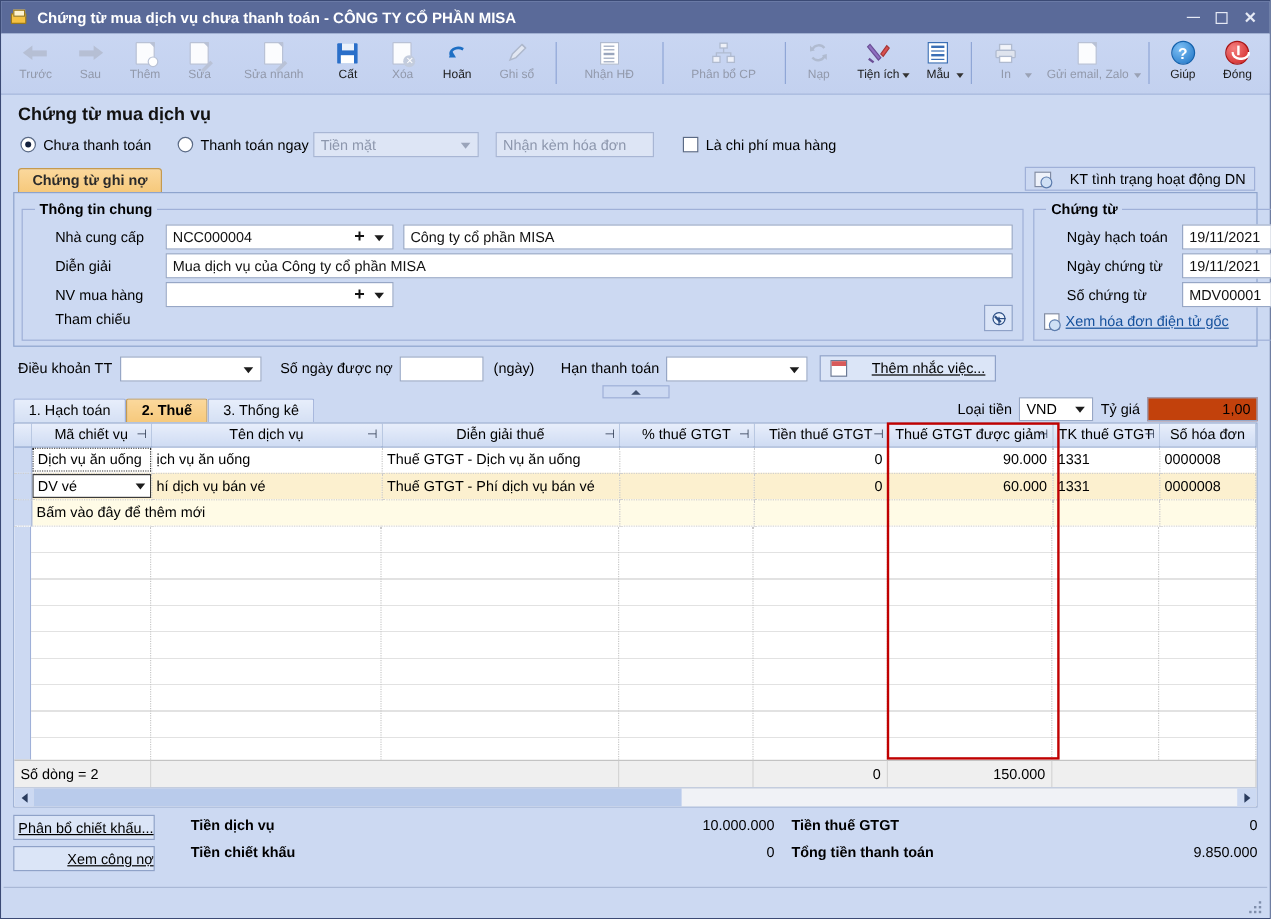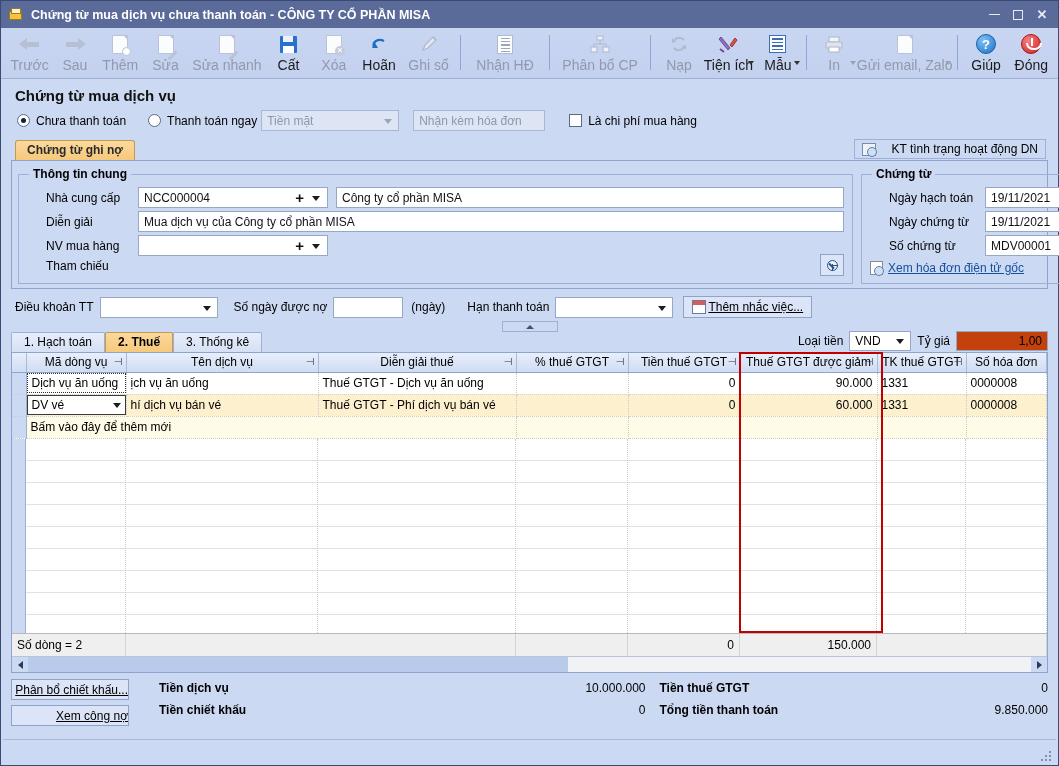--- a/index.html
+++ b/index.html
@@ -71,21 +71,21 @@
     align-items: center; justify-content: flex-start;
     padding-top: 3px;
     position: relative;
     cursor: default;
   }
   .tb-item.w2 { width: 58px; }
   .tb-item.w3 { width: 84px; }
   .tb-item.w4 { width: 98px; }
   .tb-ico { height: 24px; display:flex; align-items:center; justify-content:center; }
   .tb-lbl {
-    font-size: 14px; margin-top: 1px; white-space: nowrap;
+    font-size: 10px; margin-top: 1px; white-space: nowrap;
     color: #1b1b1b;
   }
   .tb-lbl.dim { color: #9299ab; }
   .tb-sep {
     width: 1px; margin: 6px 5px 8px 5px;
     background: #8fa6d6;
     align-self: stretch;
   }
   .tb-caret {
     position: absolute; right: 1px; bottom: 13px;
@@ -353,21 +353,21 @@
     background: #fff; position: relative;
   }
   .sel-empty .car {
     position:absolute; right:6px; top:8px;
     border-left:4.5px solid transparent; border-right:4.5px solid transparent;
     border-top:5px solid #1c1c1c;
   }
   .in-empty { width: 70px; height: 21px; border: 1px solid #97a7c6; background:#fff; }
   .btn-remind {
     height: 22px; border: 1px solid #8fa2c8; background: #dbe5f7;
-    display: flex; align-items: center; gap: 2px; padding: 0 8px; font-size: 12px;
+    display: flex; align-items: center; gap: 20px; padding: 0 8px; font-size: 12px;
   }
   .rem-ico {
     width: 14px; height: 14px; border: 1px solid #6b7a96; background: #fff; position: relative;
   }
   .rem-ico:before {
     content:""; position:absolute; left:0; top:0; right:0; height:4px; background:#d85a5a;
   }
   .collapse-bar {
     position: absolute; left: 50%; transform: translateX(-50%);
     bottom: -14px; width: 56px; height: 11px;
@@ -908,21 +908,21 @@
             <col style="width:198px">
           <col style="width:112px">
             <col style="width:112px">
             <col style="width:137px">
             <col style="width:89px">
             <col>
         </colgroup>
         <thead>
           <tr>
             <th class="rowhdr"></th>
-            <th><span>Mã dòng vụ</span><span class="pin">⊣</span></th>
+            <th><span>Mã chiết vụ</span><span class="pin">⊣</span></th>
             <th><span>Tên dịch vụ</span><span class="pin">⊣</span></th>
             <th><span>Diễn giải thuế</span><span class="pin">⊣</span></th>
             <th><span>% thuế GTGT</span><span class="pin">⊣</span></th>
             <th><span>Tiền thuế GTGT</span><span class="pin">⊣</span></th>
             <th><span>Thuế GTGT được giảm</span><span class="pin">⊣</span></th>
             <th><span>TK thuế GTGT</span><span class="pin">⊣</span></th>
             <th><span>Số hóa đơn</span></th>
           </tr>
         </thead>
         <tbody>

